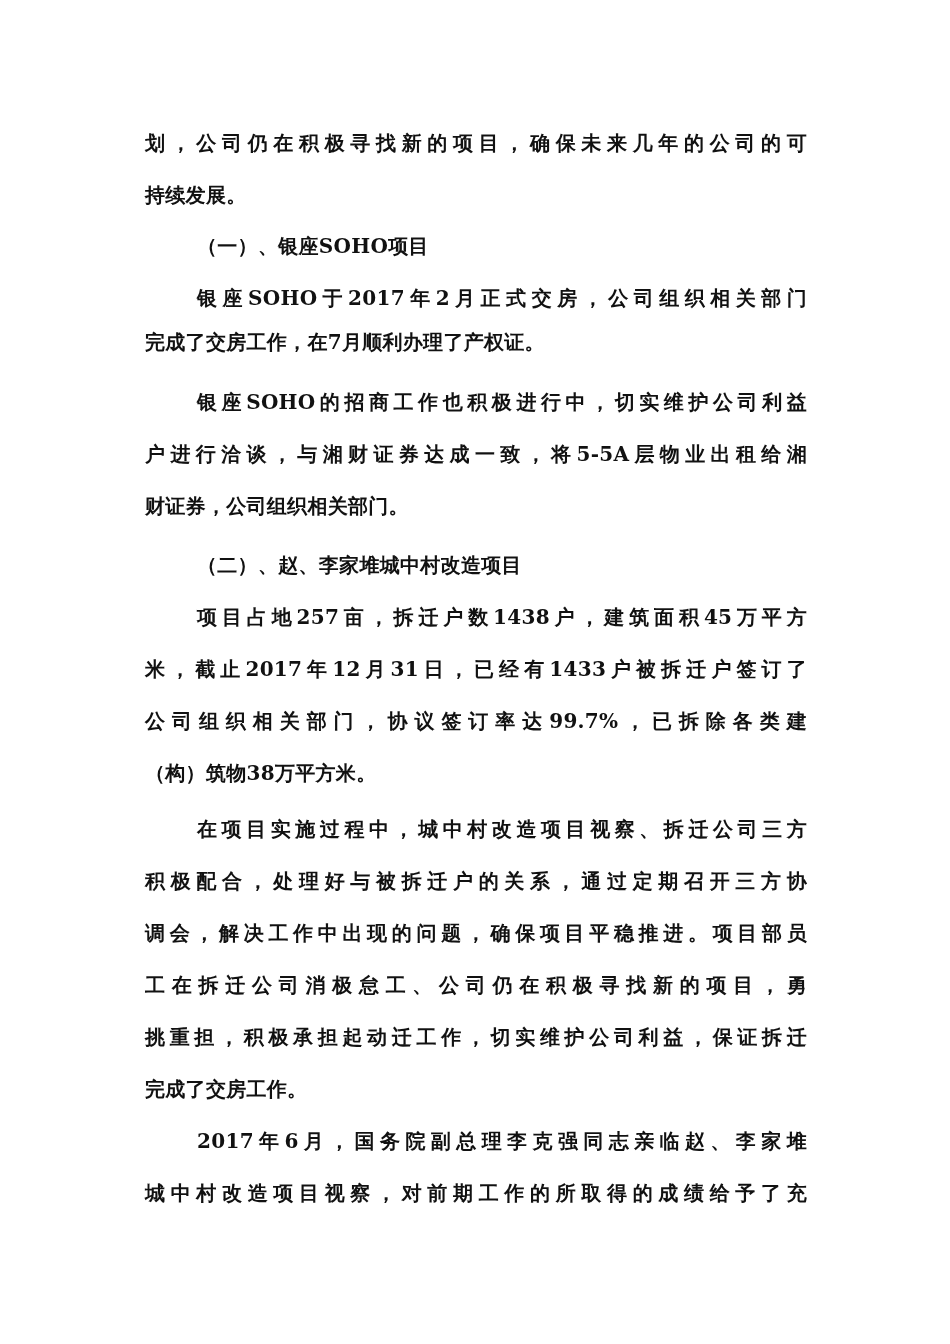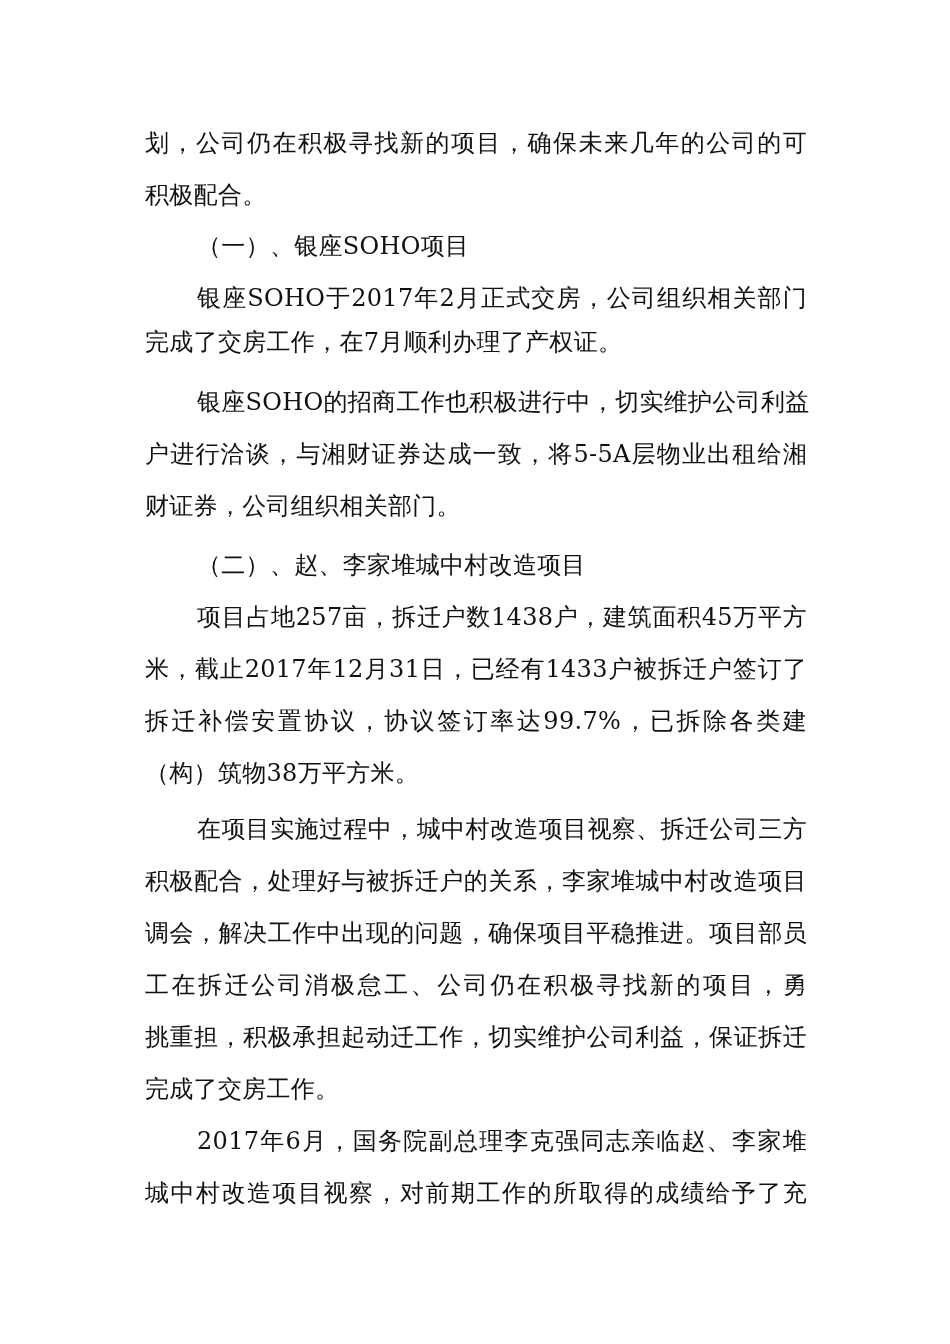--- a/index.html
+++ b/index.html
@@ -18,52 +18,53 @@
     .page {
       position: absolute;
       left: 145px;
       top: 0;
       width: 662px;
     }
     .line {
       position: absolute;
       left: 0;
       height: 40px;
-      font-size: 24px;
+      font-size: 20px;
       line-height: 40px;
       white-space: nowrap;
       letter-spacing: 0.3px;
+      font-weight: bold;
     }
     .justify {
       width: 662px;
       text-align: justify;
       text-align-last: justify;
     }
     .indent { left: 52px; }
     .indent.justify { width: 610px; }
     .heading-indent { left: 52px; }
   </style>
 </head>
 <body>
 
 <div class="page">
   <div class="line justify" style="top:123px">划，公司仍在积极寻找新的项目，确保未来几年的公司的可</div>
-  <div class="line" style="top:175px">积极配合。</div>
+  <div class="line" style="top:175px">持续发展。</div>
   <div class="line heading-indent" style="top:226px">（一）、银座SOHO项目</div>
   <div class="line indent justify" style="top:278px">银座SOHO于2017年2月正式交房，公司组织相关部门</div>
   <div class="line" style="top:322px">完成了交房工作，在7月顺利办理了产权证。</div>
   <div class="line indent justify" style="top:382px">银座SOHO的招商工作也积极进行中，切实维护公司利益</div>
   <div class="line justify" style="top:434px">户进行洽谈，与湘财证券达成一致，将5-5A层物业出租给湘</div>
   <div class="line" style="top:486px">财证券，公司组织相关部门。</div>
   <div class="line heading-indent" style="top:545px">（二）、赵、李家堆城中村改造项目</div>
   <div class="line indent justify" style="top:597px">项目占地257亩，拆迁户数1438户，建筑面积45万平方</div>
   <div class="line justify" style="top:649px">米，截止2017年12月31日，已经有1433户被拆迁户签订了</div>
-  <div class="line justify" style="top:701px">拆迁补偿安置协议，协议签订率达99.7%，已拆除各类建</div>
+  <div class="line justify" style="top:701px">公司组织相关部门，协议签订率达99.7%，已拆除各类建</div>
   <div class="line" style="top:753px">（构）筑物38万平方米。</div>
   <div class="line indent justify" style="top:809px">在项目实施过程中，城中村改造项目视察、拆迁公司三方</div>
-  <div class="line justify" style="top:861px">积极配合，处理好与被拆迁户的关系，李家堆城中村改造项目</div>
+  <div class="line justify" style="top:861px">积极配合，处理好与被拆迁户的关系，通过定期召开三方协</div>
   <div class="line justify" style="top:913px">调会，解决工作中出现的问题，确保项目平稳推进。项目部员</div>
   <div class="line justify" style="top:965px">工在拆迁公司消极怠工、公司仍在积极寻找新的项目，勇</div>
   <div class="line justify" style="top:1017px">挑重担，积极承担起动迁工作，切实维护公司利益，保证拆迁</div>
   <div class="line" style="top:1069px">完成了交房工作。</div>
   <div class="line indent justify" style="top:1121px">2017年6月，国务院副总理李克强同志亲临赵、李家堆</div>
   <div class="line justify" style="top:1173px">城中村改造项目视察，对前期工作的所取得的成绩给予了充</div>
 </div>
 
 </body></html>

